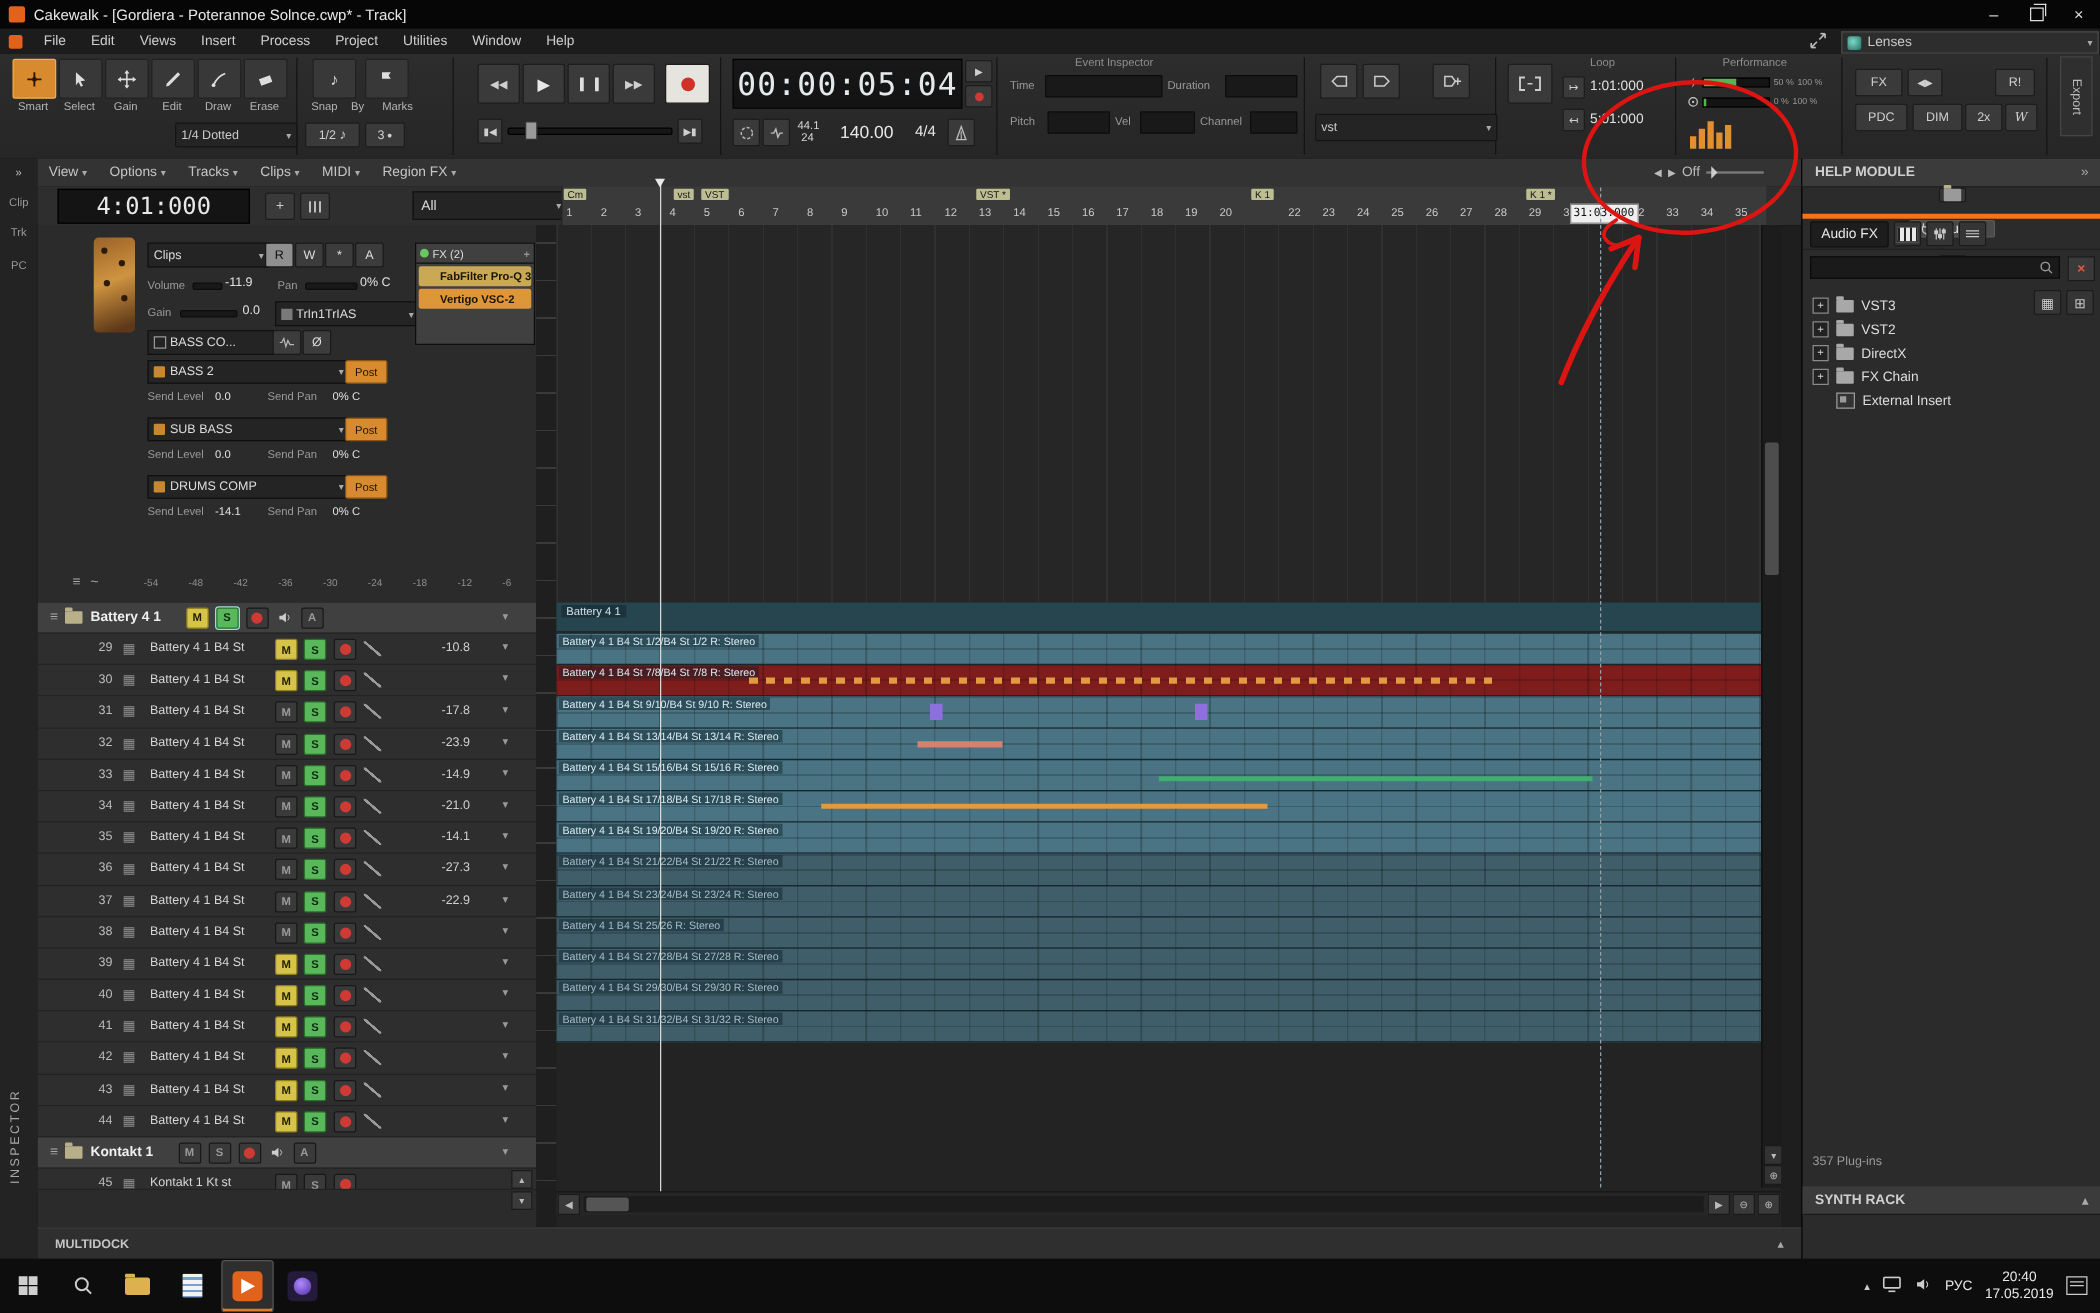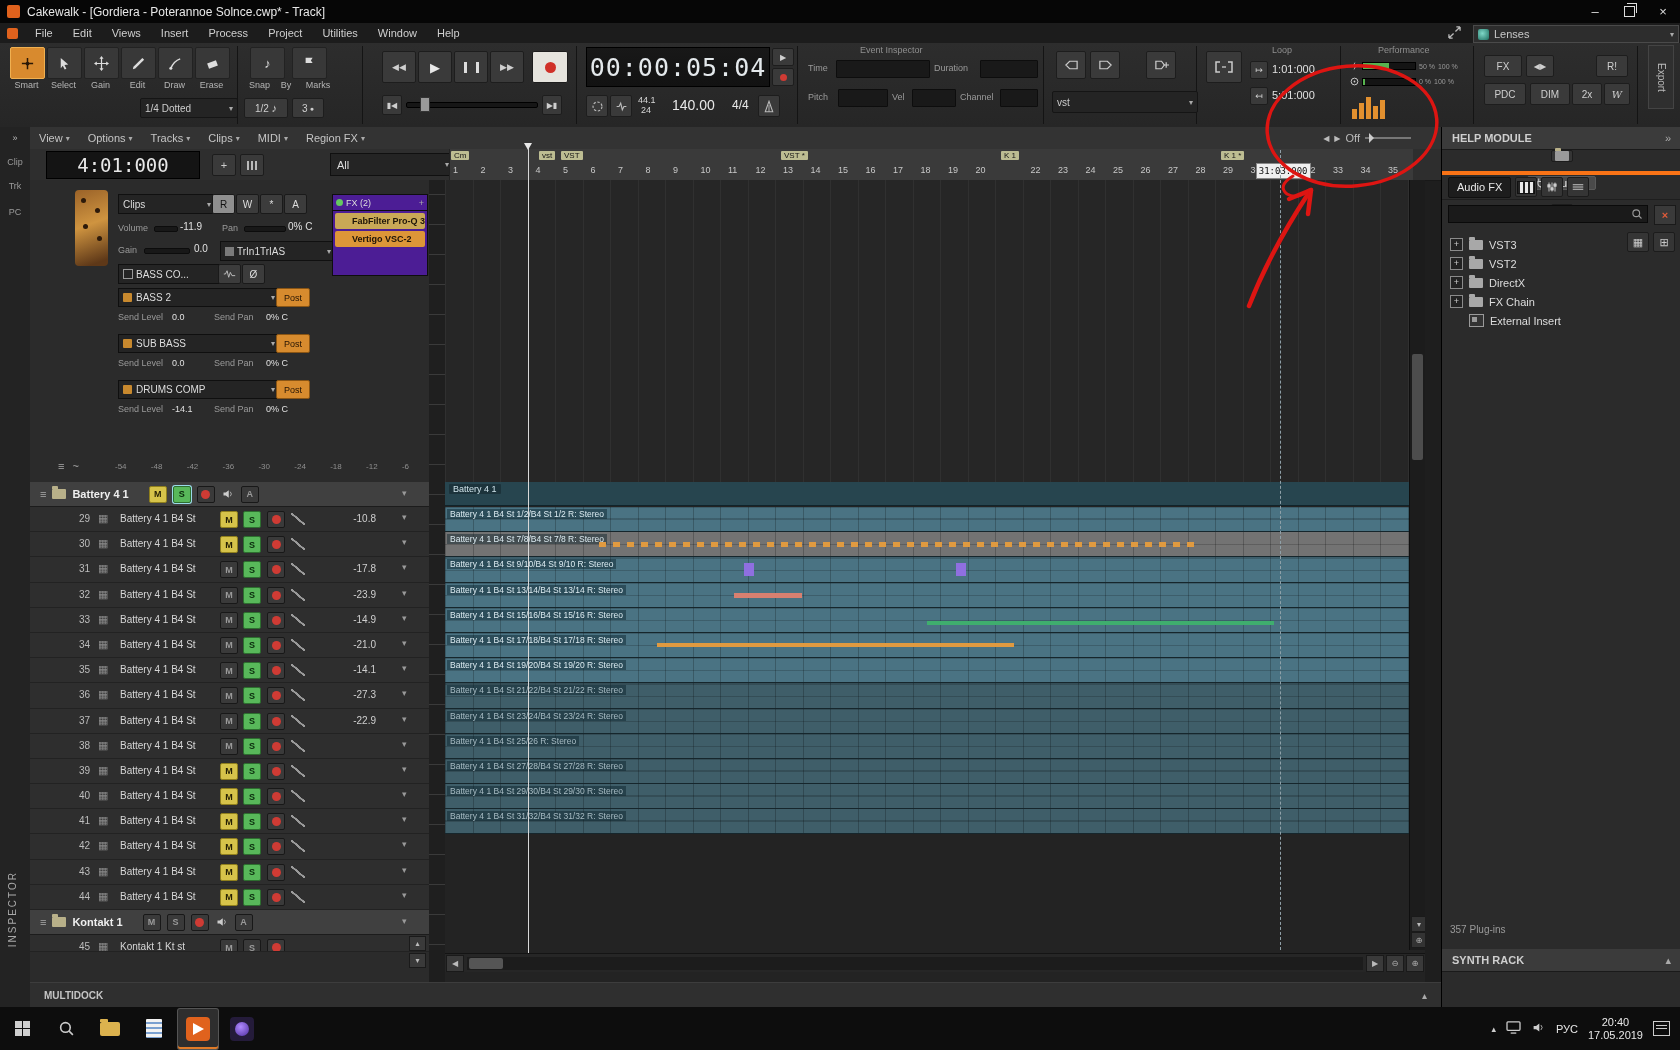--- a/index.html
+++ b/index.html
@@ -75,21 +75,21 @@
   
   #inspector{position:absolute;left:30px;top:180px;width:399px;height:302px;background:#2b2b2b;}
   .insp-img{position:absolute;left:45px;top:10px;width:33px;height:76px;border-radius:4px;background:linear-gradient(160deg,#9a6228,#cf9440 45%,#5e3818 92%);}
   .insp-img .peg{position:absolute;left:6px;top:8px;width:5px;height:5px;border-radius:50%;background:#2d1a0a;box-shadow:14px 10px 0 #2d1a0a, 2px 26px 0 #2d1a0a, 16px 38px 0 #2d1a0a;}
   .insp-dd{position:absolute;height:18px;background:#242424;border:1px solid #101010;display:flex;align-items:center;padding:0 4px;color:#ddd;font-size:10px;}
   .insp-dd .chev{margin-left:auto;}
   .ibtn{position:absolute;width:21px;height:18px;background:#3c3c3c;border:1px solid #1a1a1a;border-radius:2px;display:flex;align-items:center;justify-content:center;font-size:10px;color:#ddd;}
   .ilabel{position:absolute;font-size:9px;color:#9a9a9a;}
   .ival{position:absolute;font-size:10px;color:#e0e0e0;}
   .groove{position:absolute;height:4px;background:#181818;border:1px solid #0c0c0c;border-radius:2px;}
-  #fxbin{position:absolute;left:302px;top:14px;width:94px;height:80px;background:#4c1d95;border:1px solid #0e0e0e;}
+  #fxbin{position:absolute;left:302px;top:14px;width:94px;height:80px;background:#404040;border:1px solid #0e0e0e;}
   #fxbin .hd{height:15px;display:flex;align-items:center;font-size:9px;color:#ddd;padding:0 3px;gap:3px;border-bottom:1px solid #0e0e0e;}
   .pwr{width:7px;height:7px;border-radius:50%;background:#65c860;}
   #fxbin .hd .plus{margin-left:auto;color:#aaa;}
   .fx-chip{margin:2px 2px 0 2px;height:16px;border-radius:2px;color:#1d1408;font-size:9px;display:flex;align-items:center;padding:0 17px;font-weight:bold;overflow:hidden;white-space:nowrap;}
   #sends{position:absolute;left:88px;top:106px;width:220px;}
   .send-group{height:46px;position:relative;}
   .send-dd{position:absolute;left:0;top:2px;width:152px;height:17px;background:#242424;border:1px solid #0f0f0f;display:flex;align-items:center;padding:0 4px;color:#ddd;font-size:10px;}
   .send-ico{width:9px;height:9px;background:#c8892e;border-radius:1px;margin-right:4px;}
   .send-dd .chev{margin-left:auto;}
   .post-chip{position:absolute;left:158px;top:2px;width:32px;height:17px;background:#d78b2e;border:1px solid #8a5514;color:#241404;
@@ -969,21 +969,21 @@
     <div id="cliprows">
 
         <div class="clip-row" style="background: rgb(74, 115, 131);">
           <span class="clip-name">Battery 4 1 B4 St 1/2/B4 St 1/2 R: Stereo</span>
           
           
         </div>
 
 
 
-        <div class="clip-row" style="background: #737373;">
+        <div class="clip-row" style="background: #7f1d1d;">
           <span class="clip-name">Battery 4 1 B4 St 7/8/B4 St 7/8 R: Stereo</span>
           <span class="clip-accent" style="left: 16%; top: 40%; width: 62%; height: 5px; background: repeating-linear-gradient(90deg, rgb(224, 154, 64) 0px, rgb(224, 154, 64) 7px, rgba(0, 0, 0, 0) 7px, rgba(0, 0, 0, 0) 14px);"></span>
           
         </div>
 
         <div class="clip-row" style="background: rgb(74, 115, 131);">
           <span class="clip-name">Battery 4 1 B4 St 9/10/B4 St 9/10 R: Stereo</span>
           <span class="clip-accent" style="left: 31%; top: 22%; width: 10px; height: 13px; background: rgb(143, 111, 224);"></span>
           <span class="clip-accent" style="left: 53%; top: 22%; width: 10px; height: 13px; background: rgb(143, 111, 224);"></span>
         </div>

